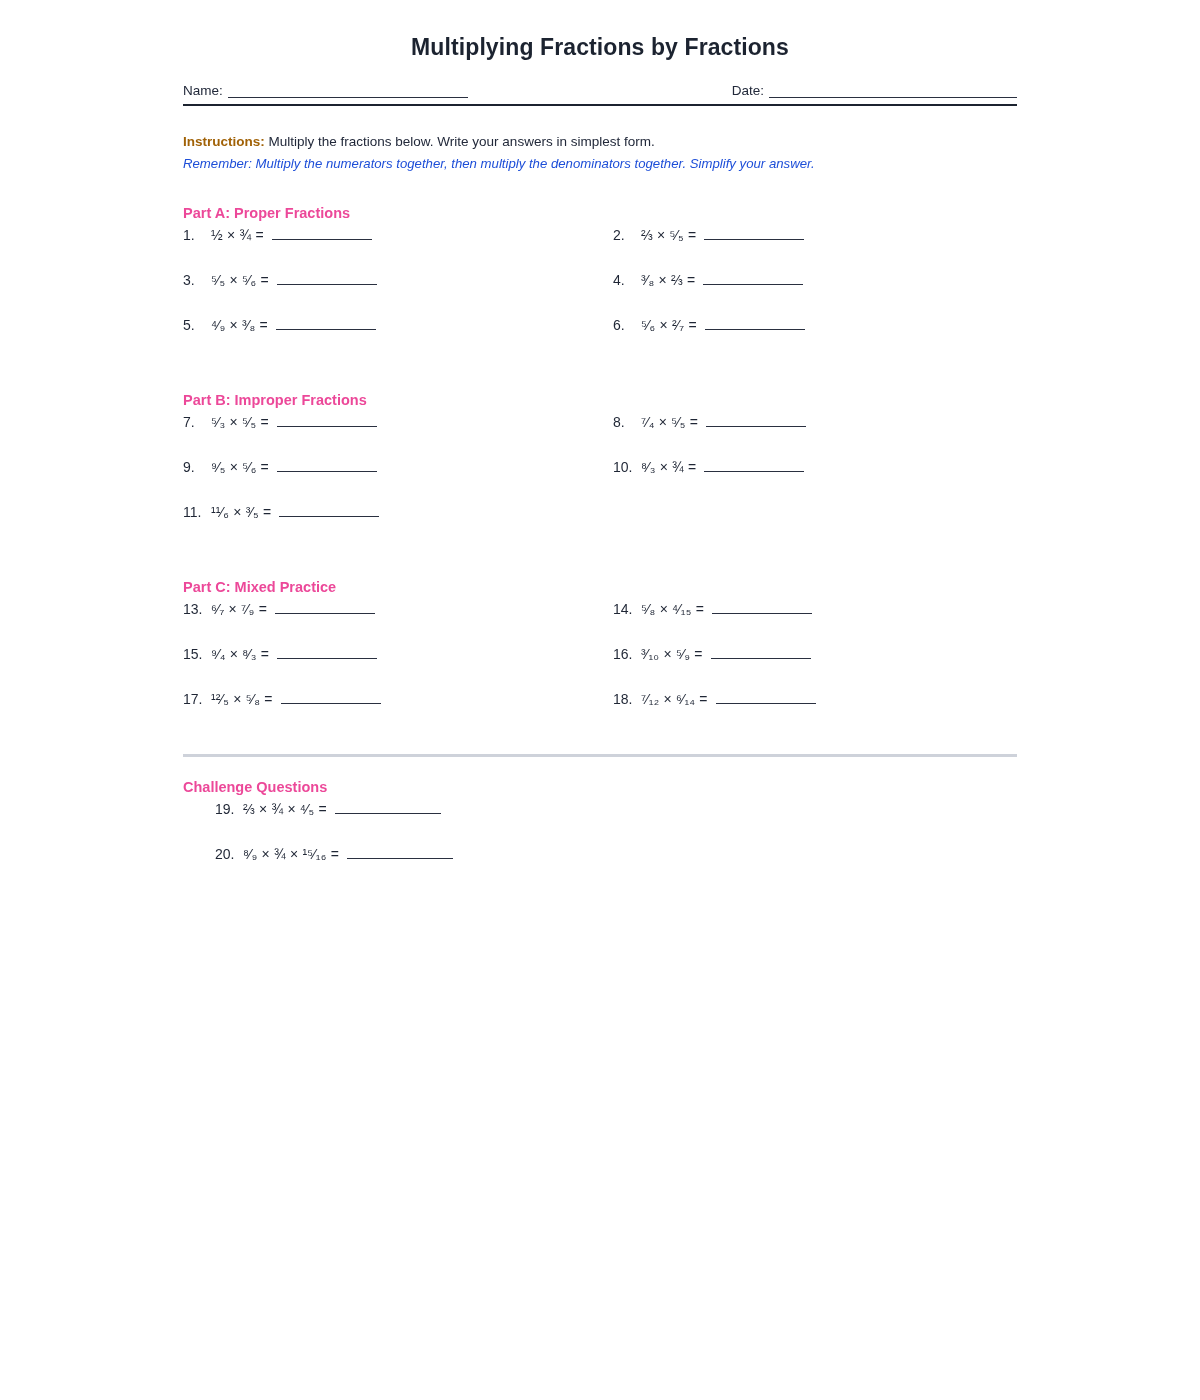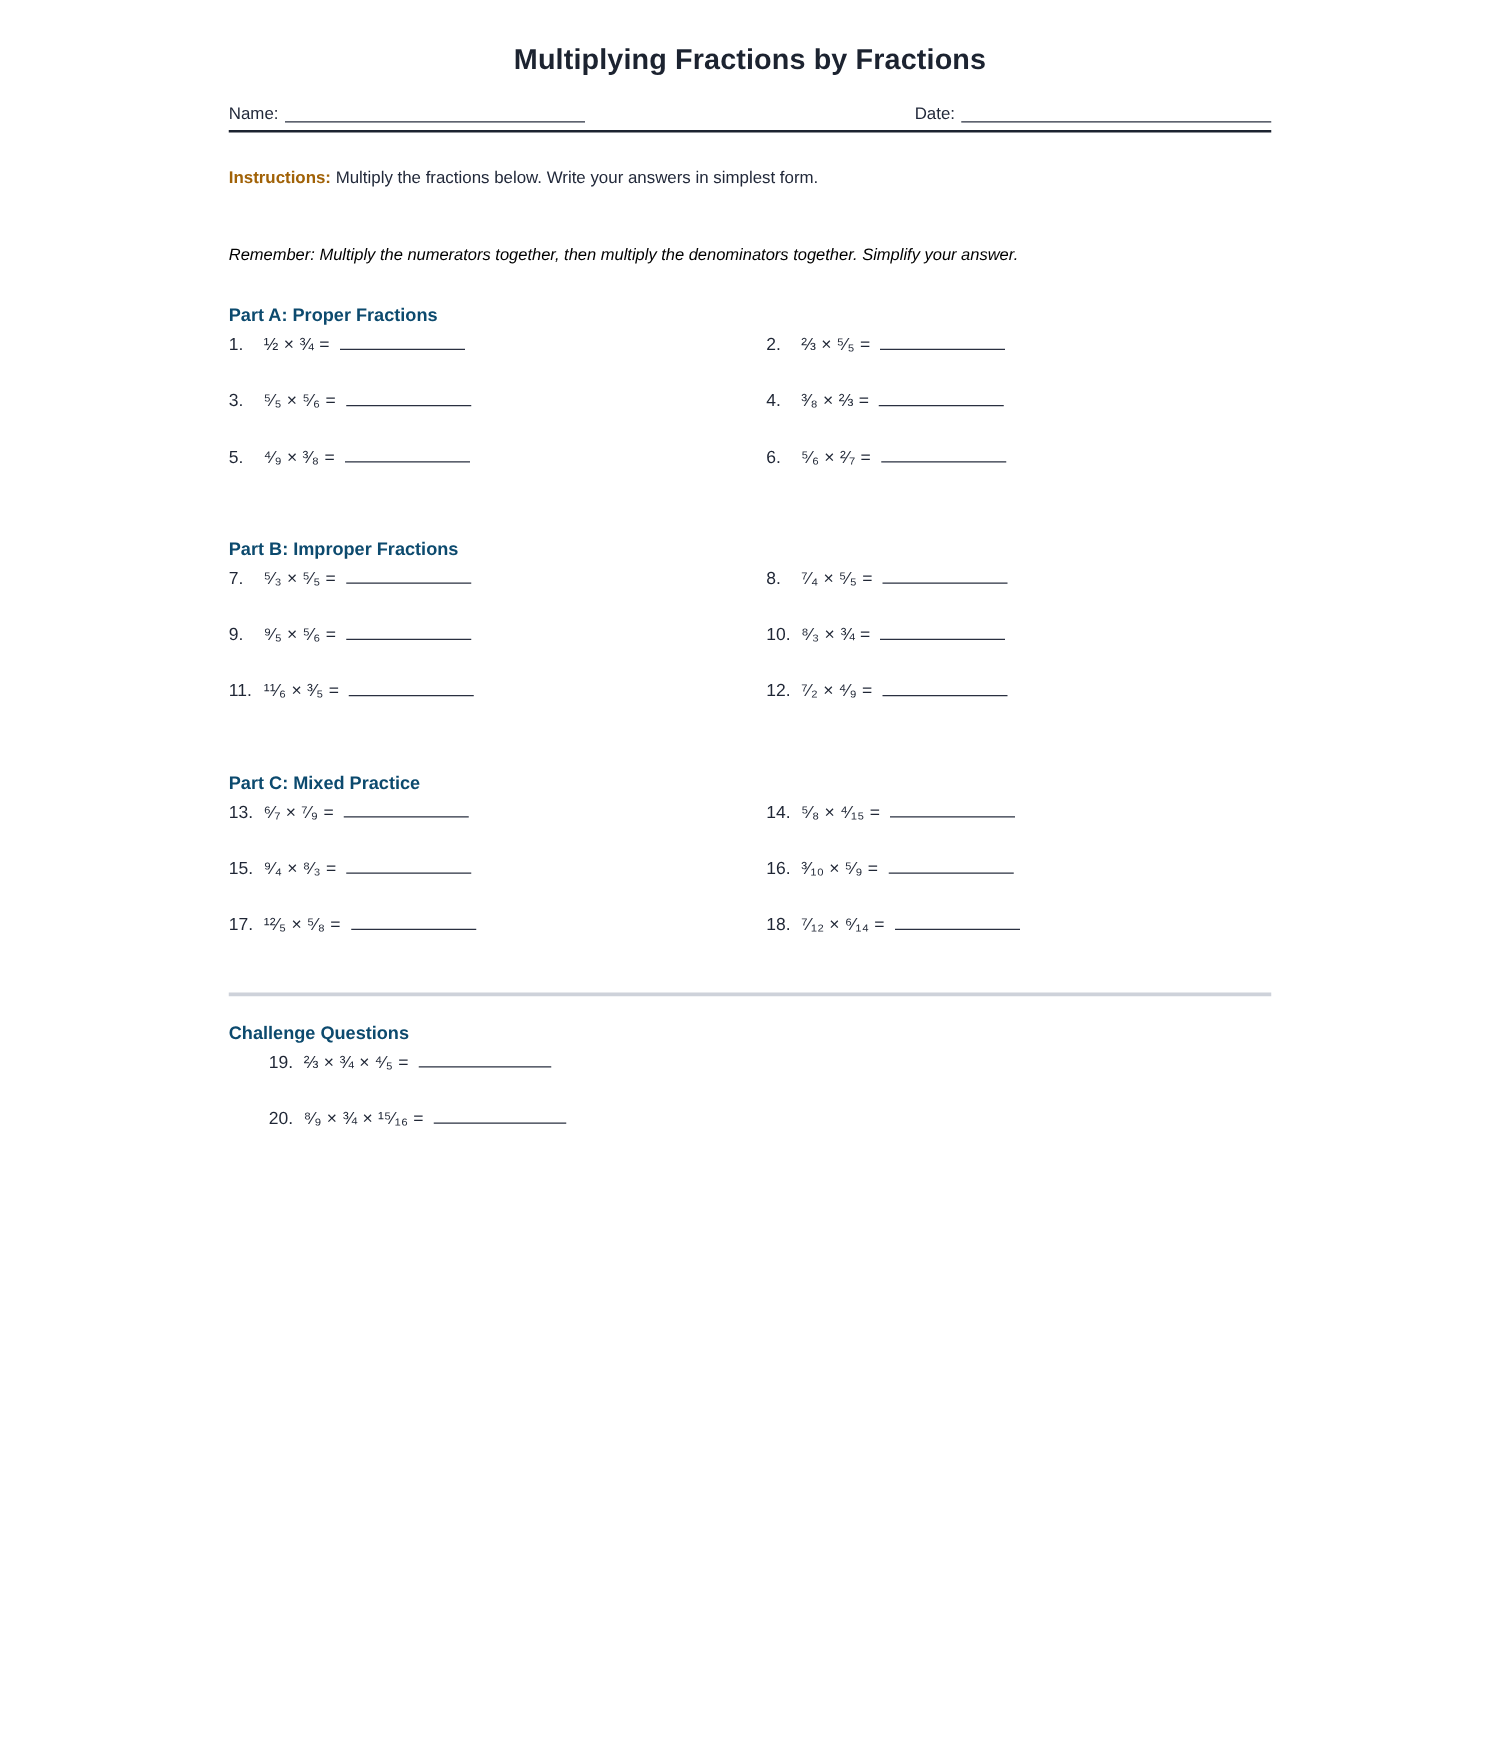--- a/index.html
+++ b/index.html
@@ -73,29 +73,28 @@
   .instructions {
     margin-top: 25px;
     font-size: 13.5px;
     line-height: 1.62;
     color: #22293a;
   }
   .instructions .lead { font-weight: bold; color: #a16207; }
   .remember {
     font-style: italic;
     font-size: 13.2px;
-    color: #000000;
-    margin-top: 40px;
+    color: #1d4ed8;
   }
 
   
   .section-heading {
     font-size: 14.5px;
     font-weight: bold;
-    color: #0c4a6e;
+    color: #ec4899;
     margin-top: 30px;
     margin-bottom: 4px;
   }
   .section-heading.challenge { margin-top: 22px; }
 
   
   .problem-grid {
     display: grid;
     grid-template-columns: 430px 404px;
     row-gap: 0px;
@@ -217,25 +216,20 @@
       <div class="problem">
         <span class="p-num">10.</span>
         <span class="p-expr">⁸⁄₃ × ¾ =</span>
         <span class="p-blank"></span>
       </div>
       <div class="problem">
         <span class="p-num">11.</span>
         <span class="p-expr">¹¹⁄₆ × ³⁄₅ =</span>
         <span class="p-blank"></span>
       </div>
-      <div class="problem">
-        <span class="p-num">12.</span>
-        <span class="p-expr">⁷⁄₂ × ⁴⁄₉ =</span>
-        <span class="p-blank"></span>
-      </div>
     </div>
 
     <div class="section-heading">Part C: Mixed Practice</div>
     <div class="problem-grid">
       <div class="problem">
         <span class="p-num">13.</span>
         <span class="p-expr">⁶⁄₇ × ⁷⁄₉ =</span>
         <span class="p-blank"></span>
       </div>
       <div class="problem">

